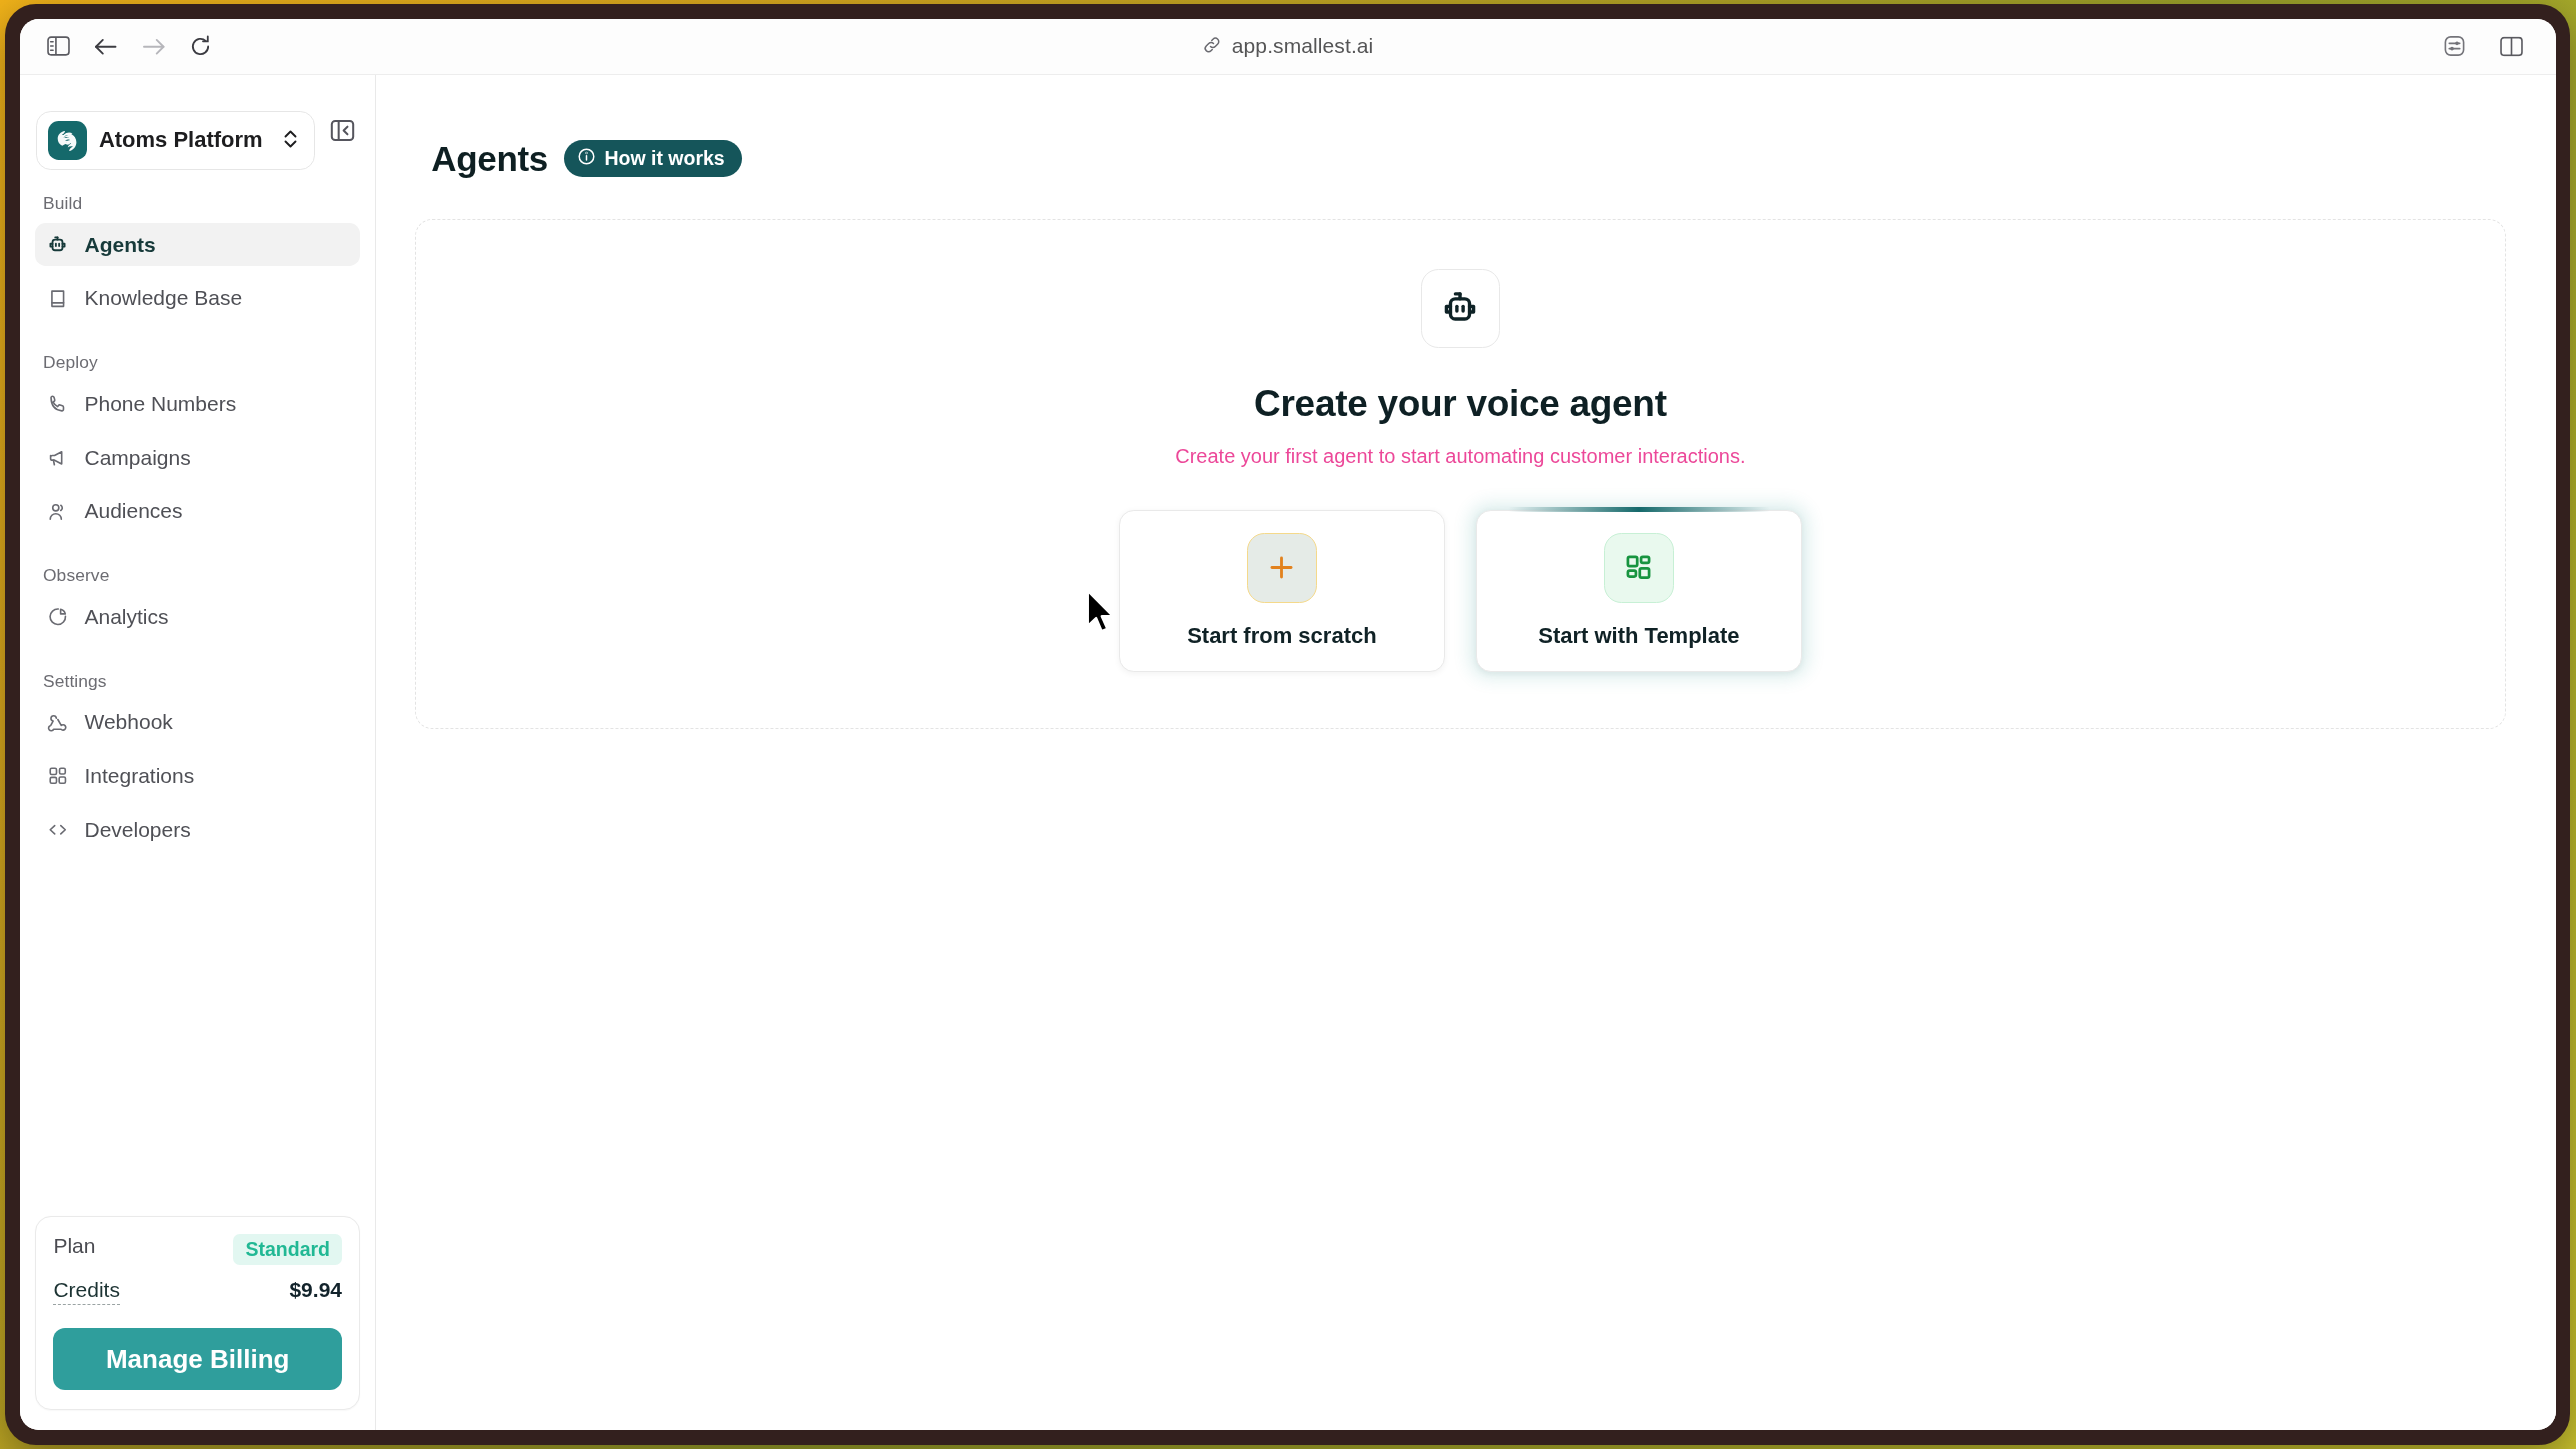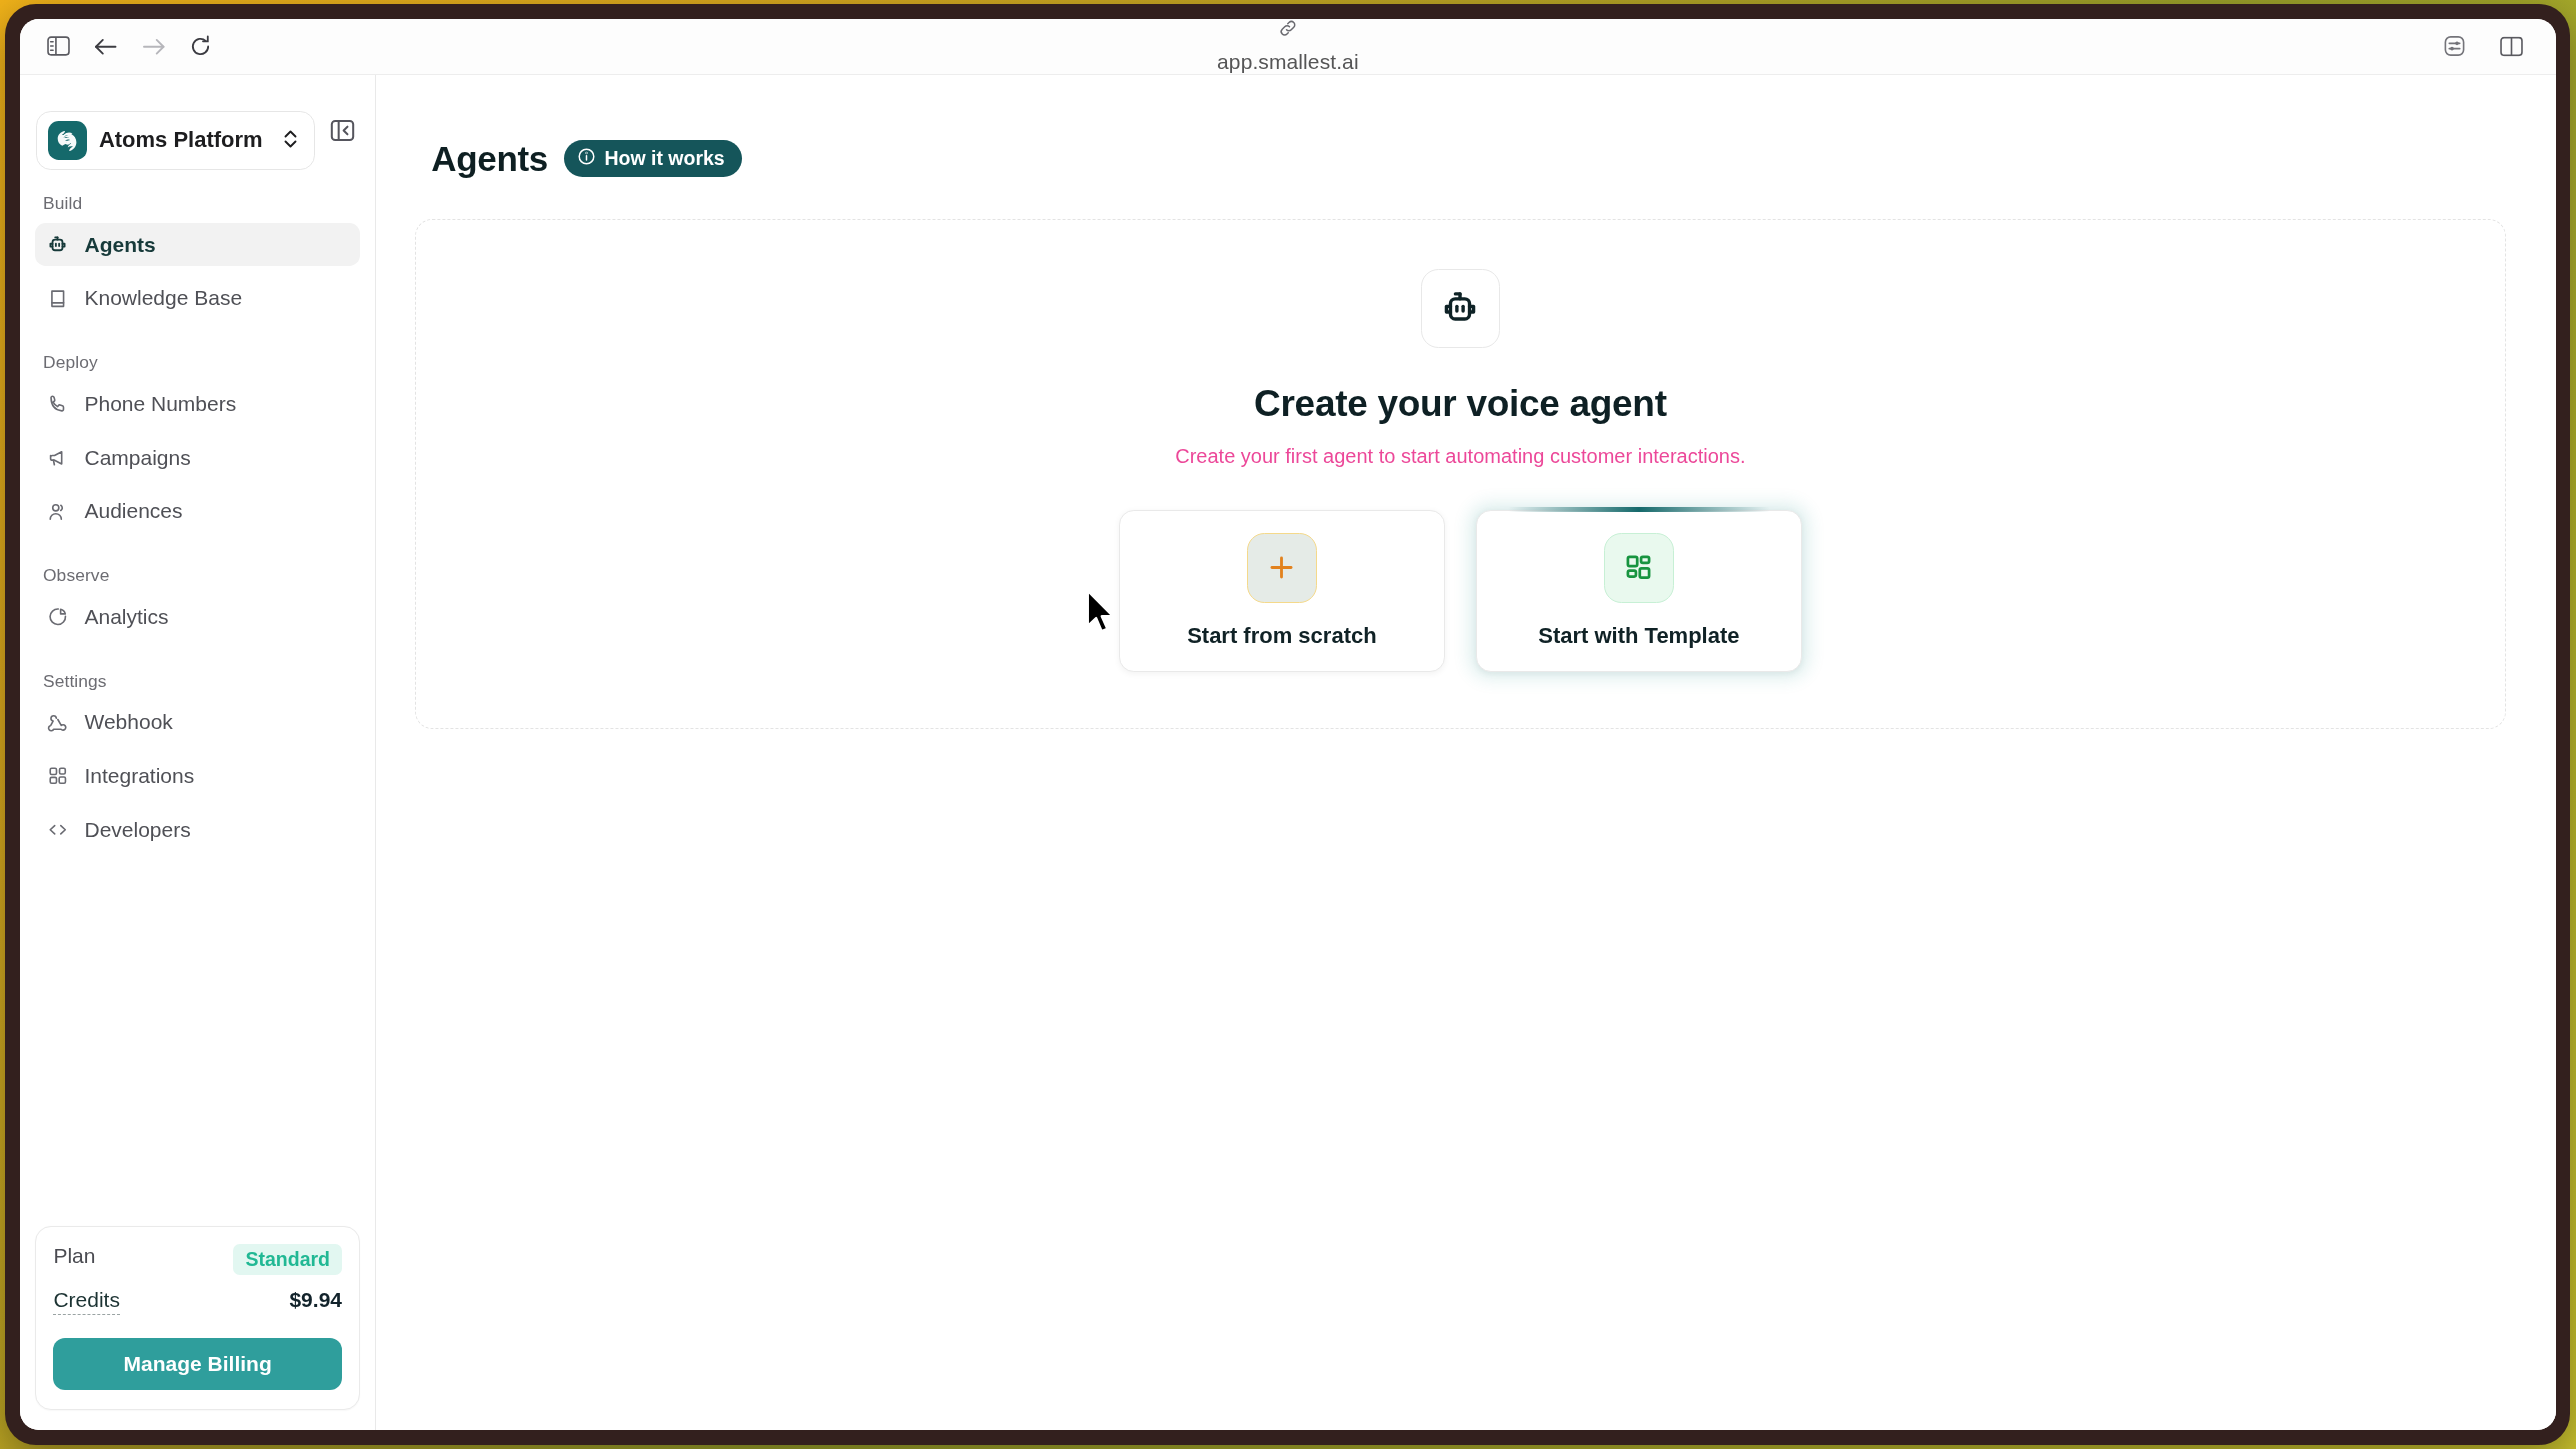--- a/index.html
+++ b/index.html
@@ -48,21 +48,20 @@
   }
   .tb-btn svg { display: block; }
   #toolbar-left { display: flex; align-items: center; gap: 5.4px; }
   #toolbar-right { position: absolute; right: 23px; top: 50%; transform: translateY(-50%); display: flex; align-items: center; gap: 14.8px; }
   #url-area {
     position: absolute; left: 0; right: 0; top: 50%;
     transform: translateY(-50%);
     display: flex; align-items: center; justify-content: center;
     gap: 9.4px;
     pointer-events: none;
-    flex-direction: column;
   }
   #url-text {
     font-size: 21px;
     color: #555556;
     letter-spacing: 0.1px;
   }
 
   
   #app-body { flex: 1; display: flex; min-height: 0; }
 
@@ -160,25 +159,25 @@
   }
   #credits-label {
     font-size: 21px; color: #1C3333;
     border-bottom: 1.3px dashed #9AA3A3;
     padding-bottom: 2px;
     cursor: help;
   }
   #credits-value { font-size: 21px; font-weight: bold; color: #12232B; }
   #manage-billing-btn {
     width: 100%;
-    height: 52px;
+    height: 62px;
     margin-top: 9.4px;
     background: #2F9E9C;
     color: #FFFFFF;
-    font-size: 21px;
+    font-size: 26px;
     font-weight: bold;
     border: none;
     border-radius: 12px;
     cursor: pointer;
     font-family: inherit;
   }
 
   
   #main { flex: 1; background: #FFFFFF; display: flex; flex-direction: column; min-width: 0; }
   #page-header {

